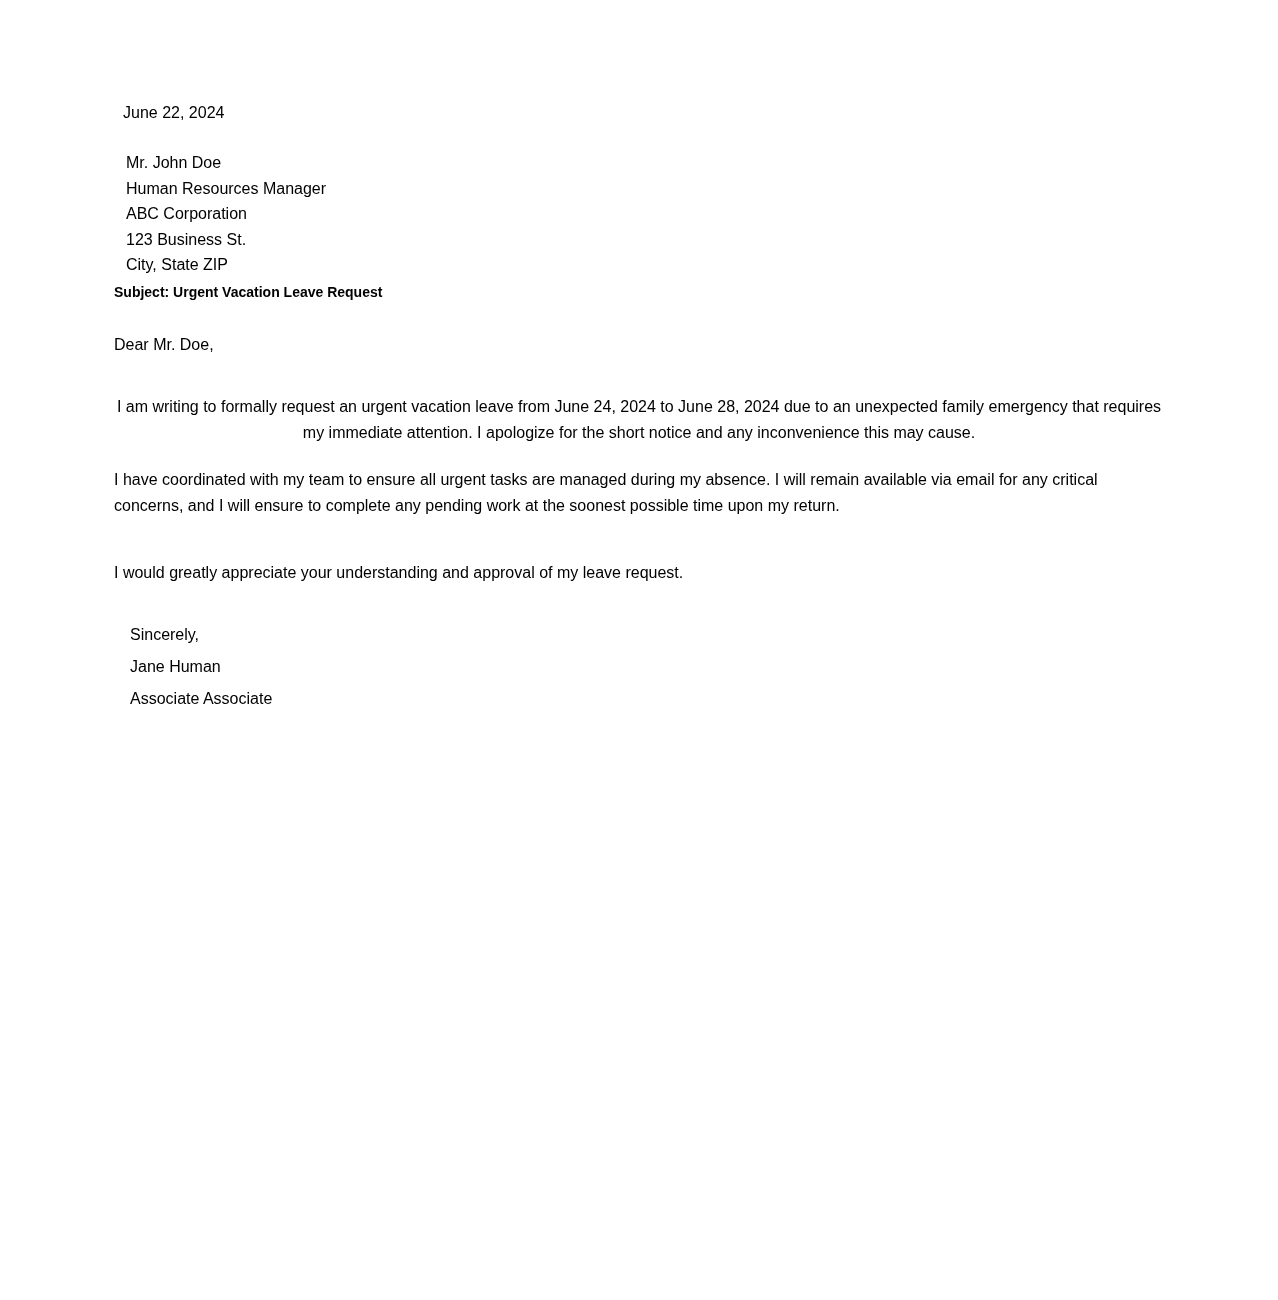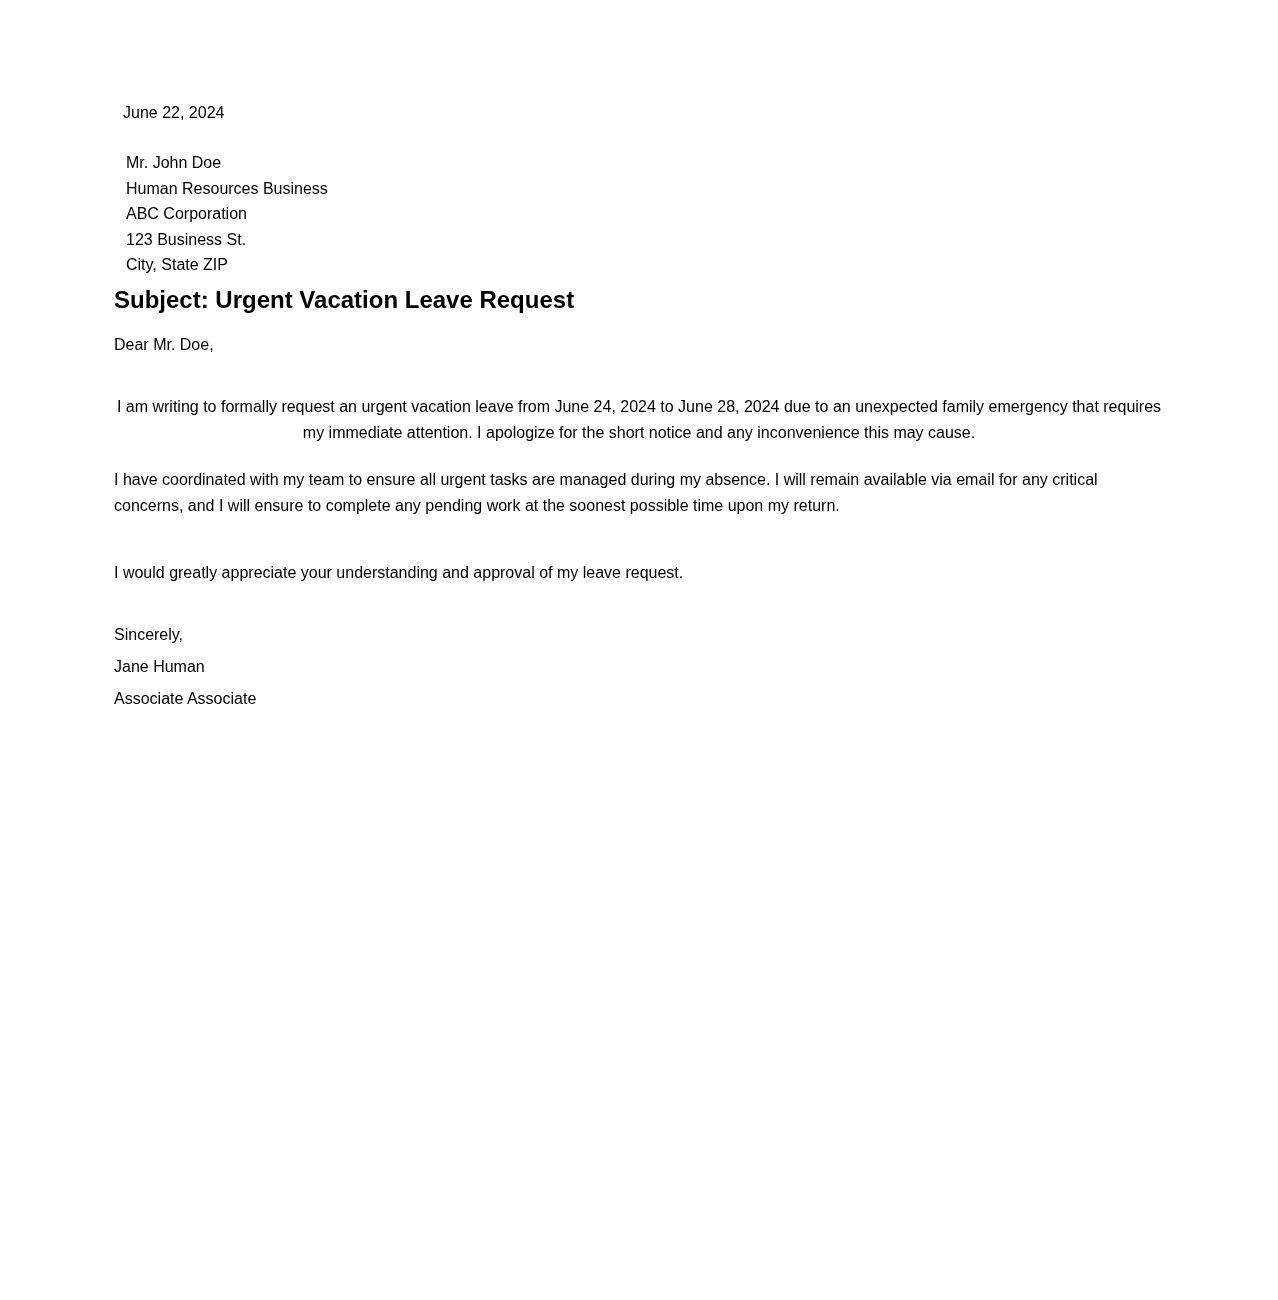--- a/index.html
+++ b/index.html
@@ -7,38 +7,38 @@
       width: 1278px; height: 1300px;
       font-family: "Liberation Sans", sans-serif;
       color: #000000;
       font-size: 16px;
       position: relative;
     }
     .page { position: absolute; left: 114px; top: 0; width: 1050px; }
     .date { position: absolute; top: 94px; line-height: 20px; margin: 9px; white-space: nowrap; }
     .address { position: absolute; top: 138px; margin: 12px; line-height: 25.5px; }
     .address div { white-space: nowrap; }
-    .subject { position: absolute; top: 288px; margin: 0; font-size: 24px; font-weight: bold; line-height: 24px; white-space: nowrap; }
+    .subject { position: absolute; top: 280px; margin: 0; font-size: 14px; font-weight: bold; line-height: 24px; white-space: nowrap; }
     .salutation { position: absolute; top: 334px; margin: 0; line-height: 22px; white-space: nowrap; }
     .para { position: absolute; margin: 0; line-height: 26px; width: 1050px; }
     .p1 { top: 394px; text-align: center; }
     .p2 { top: 467px; }
     .p3 { top: 560px; }
     .closing { position: absolute; top: 619px; margin: 0; line-height: 32px; }
-    .closing div { white-space: nowrap; }
+    .closing div { white-space: nowrap; margin-left: 16px; }
   </style>
 </head>
 <body>
 
 <div class="page">
   <p class="date">June 22, 2024</p>
 
   <div class="address">
     <div>Mr. John Doe</div>
-    <div>Human Resources Business</div>
+    <div>Human Resources Manager</div>
     <div>ABC Corporation</div>
     <div>123 Business St.</div>
     <div>City, State ZIP</div>
   </div>
 
   <h2 class="subject">Subject: Urgent Vacation Leave Request</h2>
 
   <p class="salutation">Dear Mr. Doe,</p>
 
   <p class="para p1">I am writing to formally request an urgent vacation leave from June 24, 2024 to June 28, 2024 due to an unexpected family emergency that requires my immediate attention. I apologize for the short notice and any inconvenience this may cause.</p>

